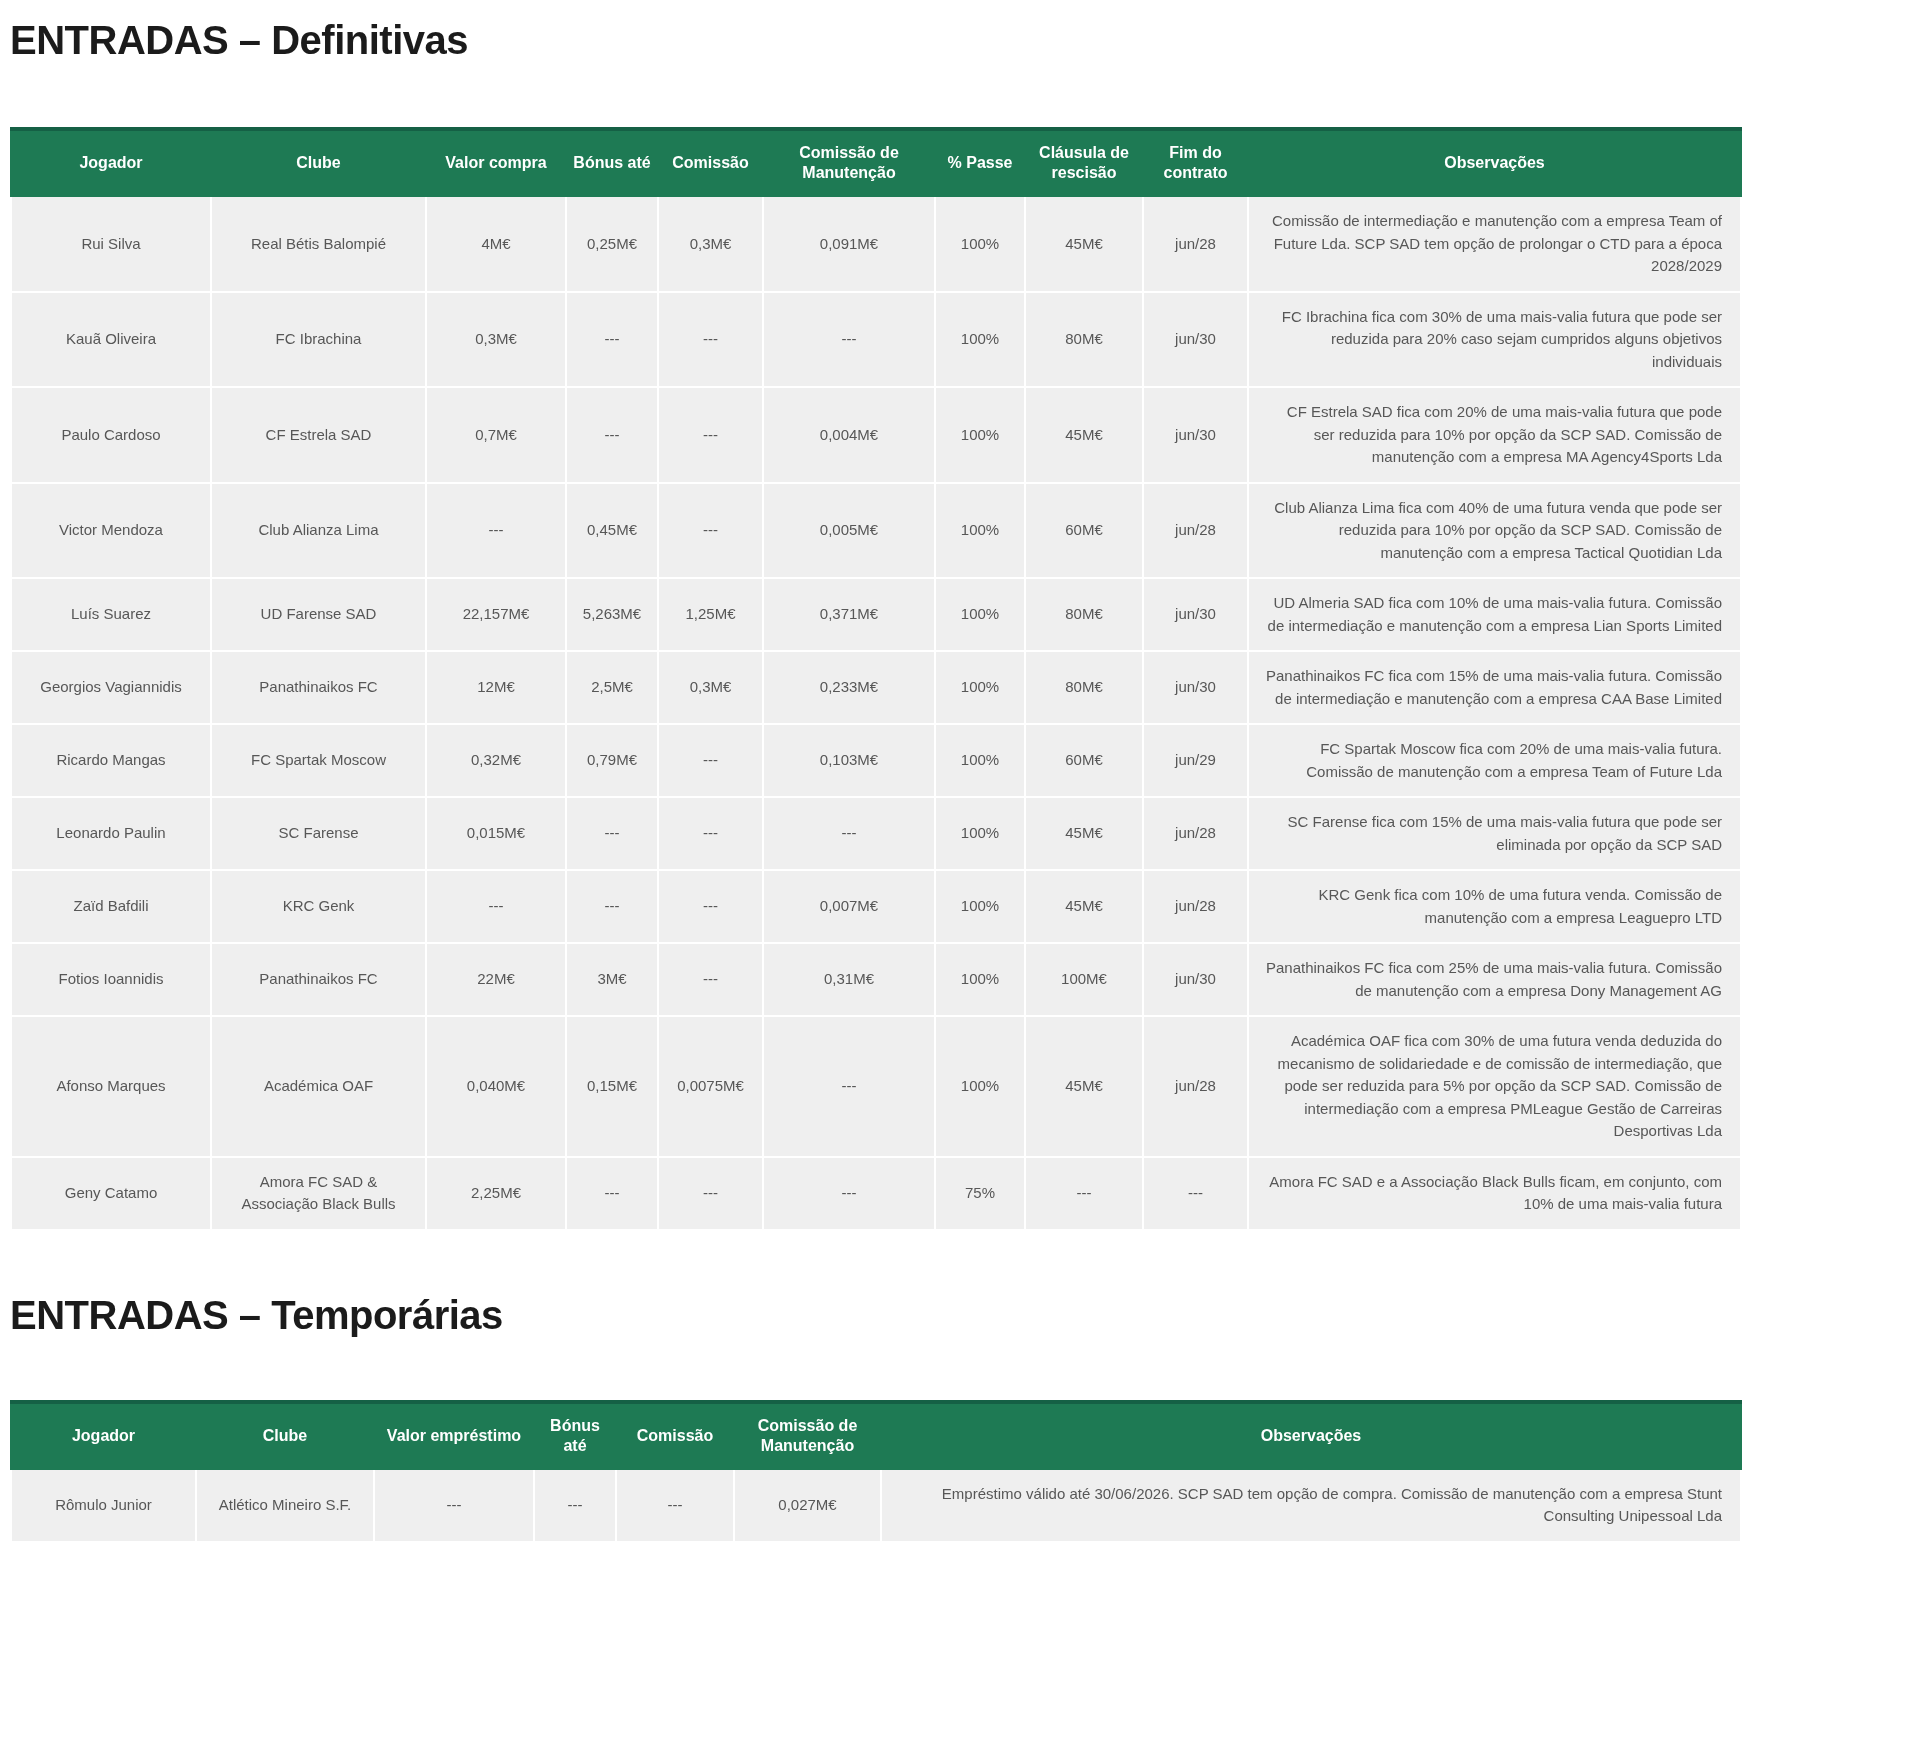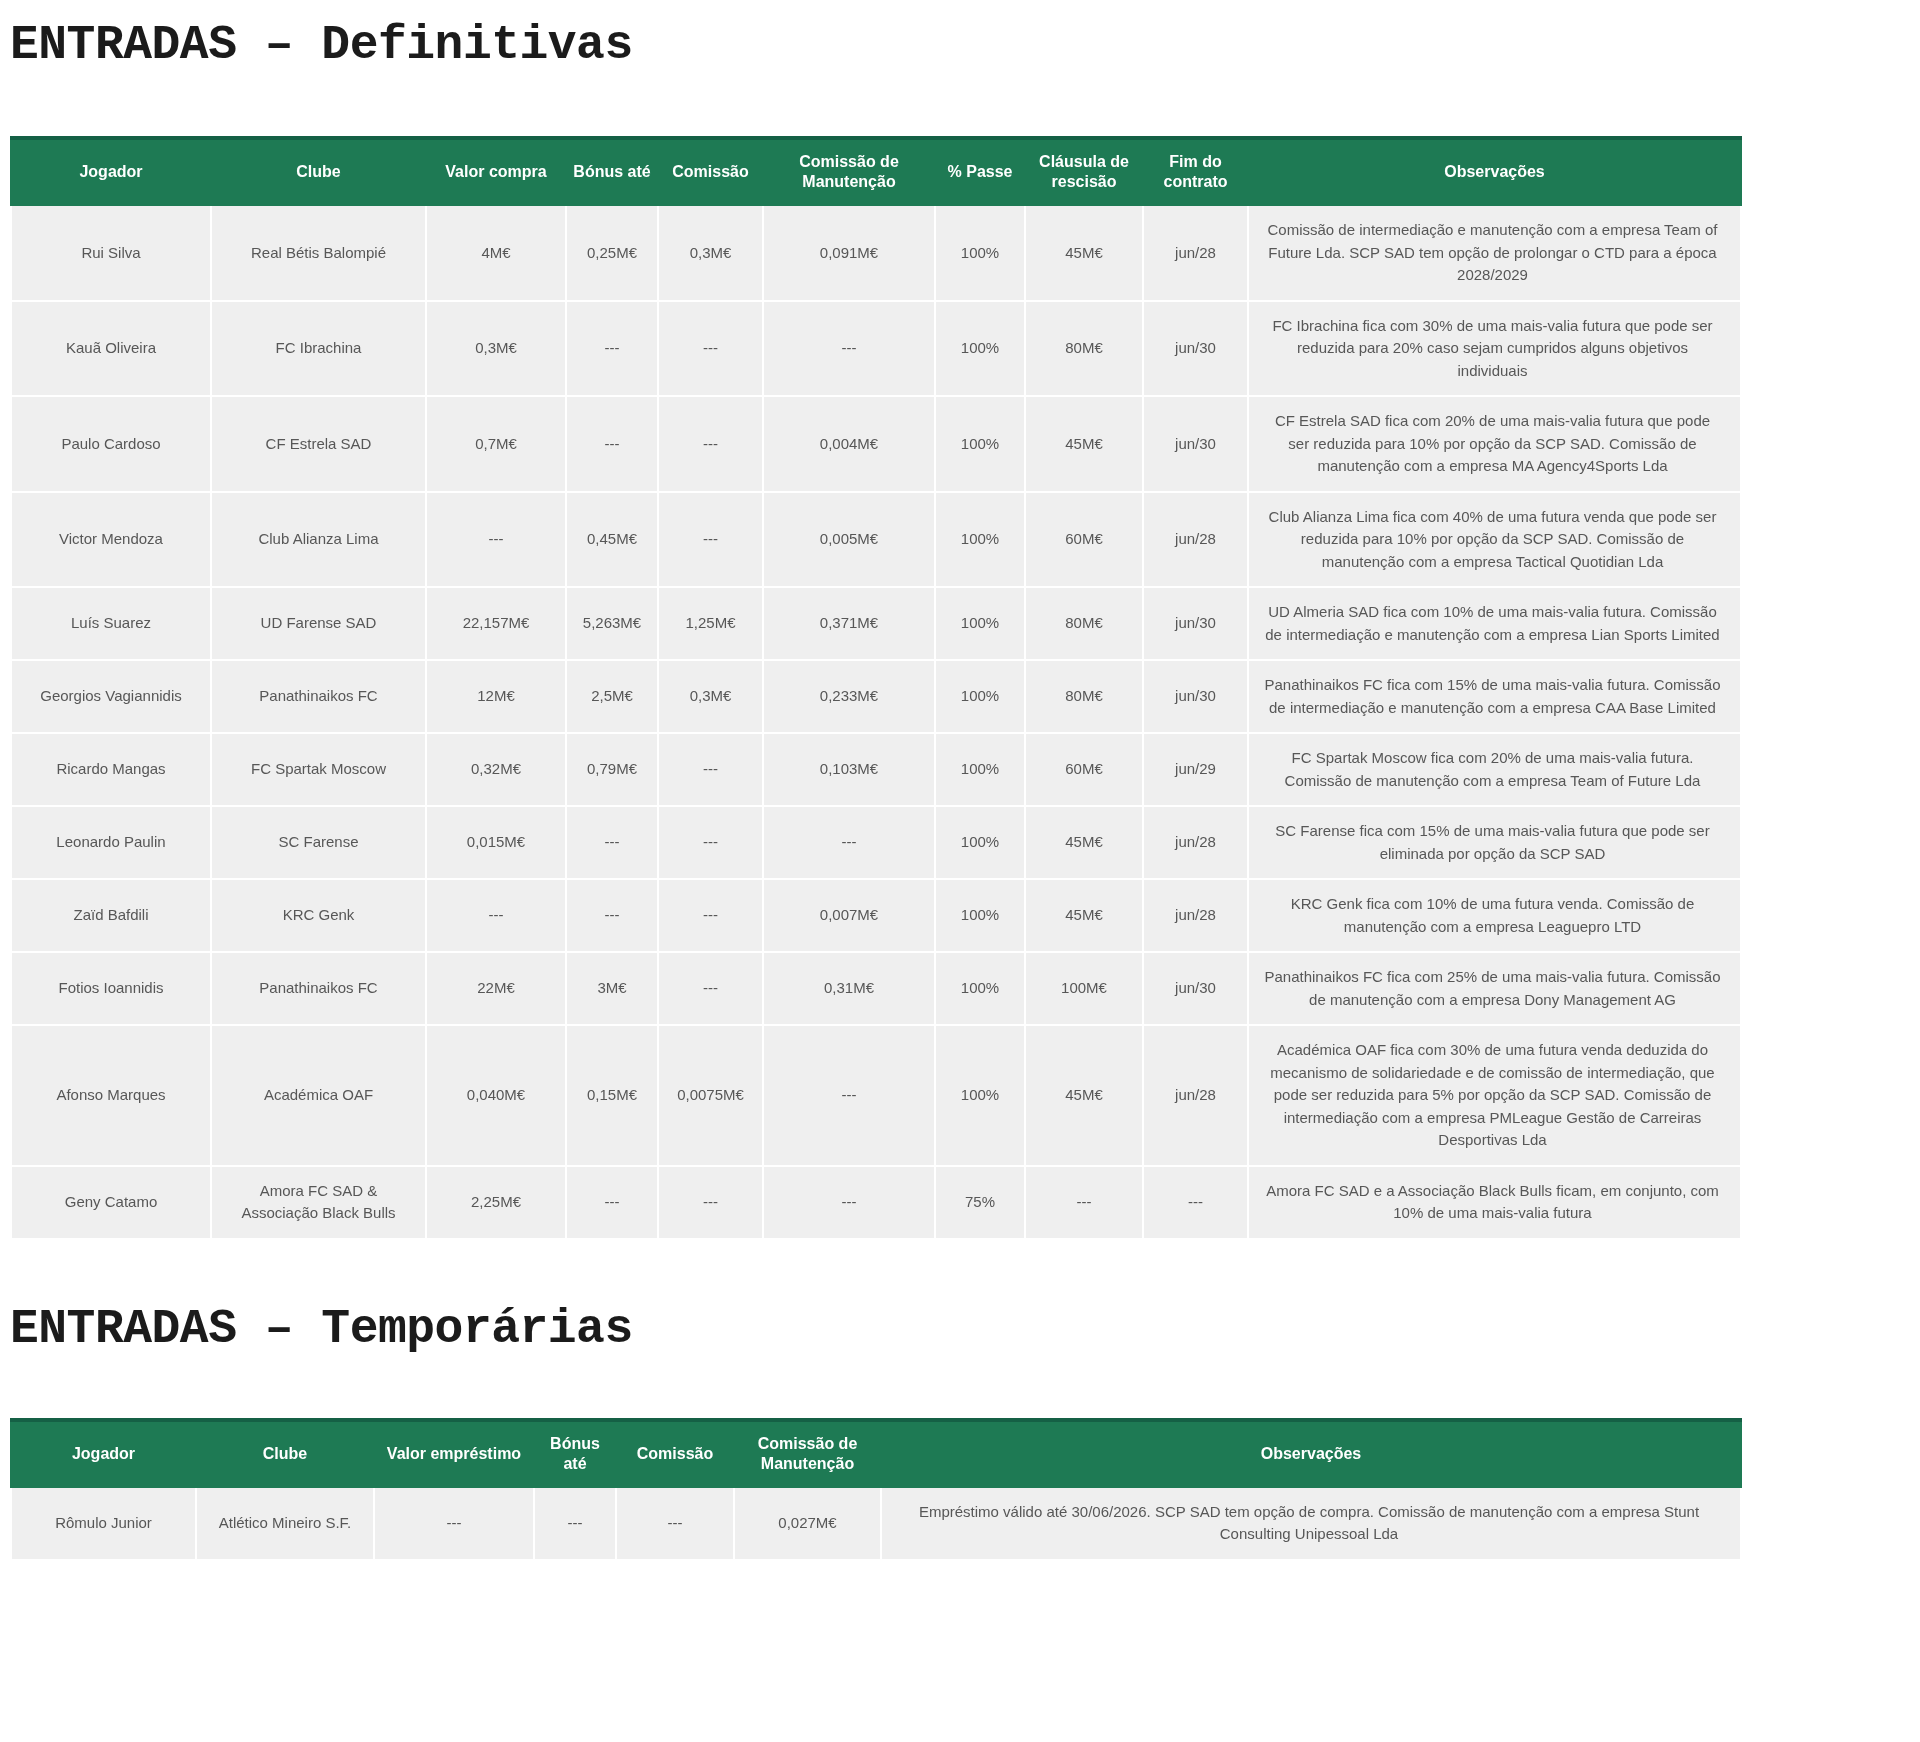--- a/index.html
+++ b/index.html
@@ -9,26 +9,25 @@
     font-family: "Liberation Sans", "DejaVu Sans", sans-serif;
   }
   .page {
     width: 1920px;
     min-height: 1742px;
     box-sizing: border-box;
     padding: 14px 0 40px 10px;
     background: #ffffff;
   }
   h1.section-title {
-    font-size: 48px;
+    font-size: 40px;
     font-weight: bold;
     color: #1b1b1b;
     letter-spacing: -0.5px;
     margin: 0;
-    font-family: Liberation Mono, monospace;
   }
   #title-definitivas { margin: 4px 0 64px 0; }
   #title-temporarias { margin: 62px 0 62px 0; }
 
   table.tbl {
     border-collapse: collapse;
     table-layout: fixed;
     width: 1730px;
   }
   table.tbl th {
@@ -47,21 +46,21 @@
     background: #efefef;
     color: #575757;
     font-size: 15px;
     line-height: 1.5;
     text-align: center;
     vertical-align: middle;
     padding: 13px 10px;
     border: 2px solid #ffffff;
   }
   table.tbl td:last-child {
-    text-align: center;
+    text-align: right;
     padding-left: 14px;
     padding-right: 18px;
   }
 </style>
 </head>
 <body>
 
 <div class="page">
 
   <h1 id="title-definitivas" class="section-title">ENTRADAS – Definitivas</h1>

